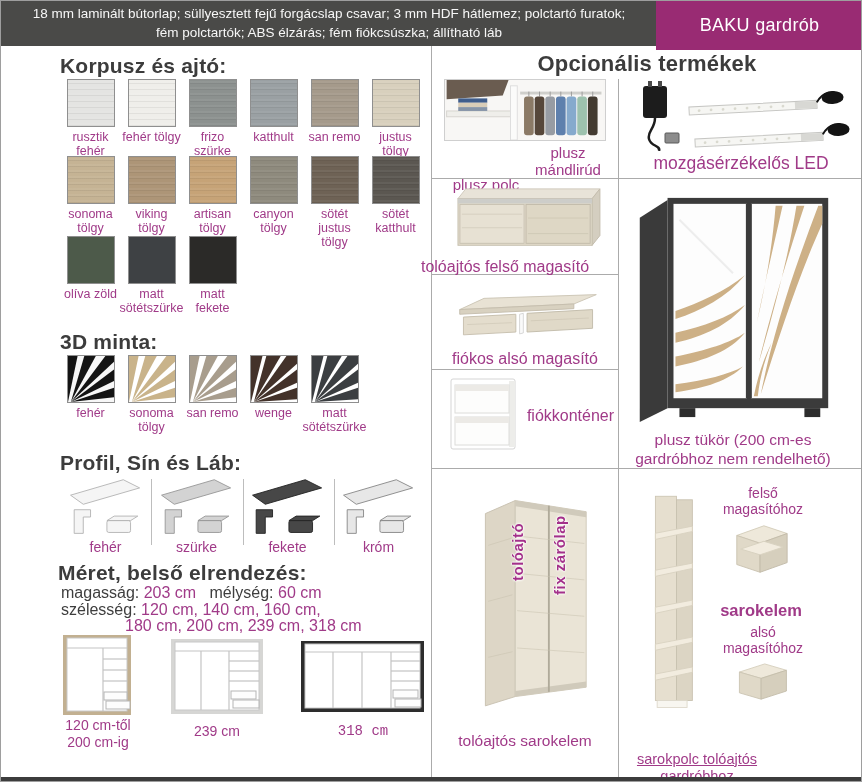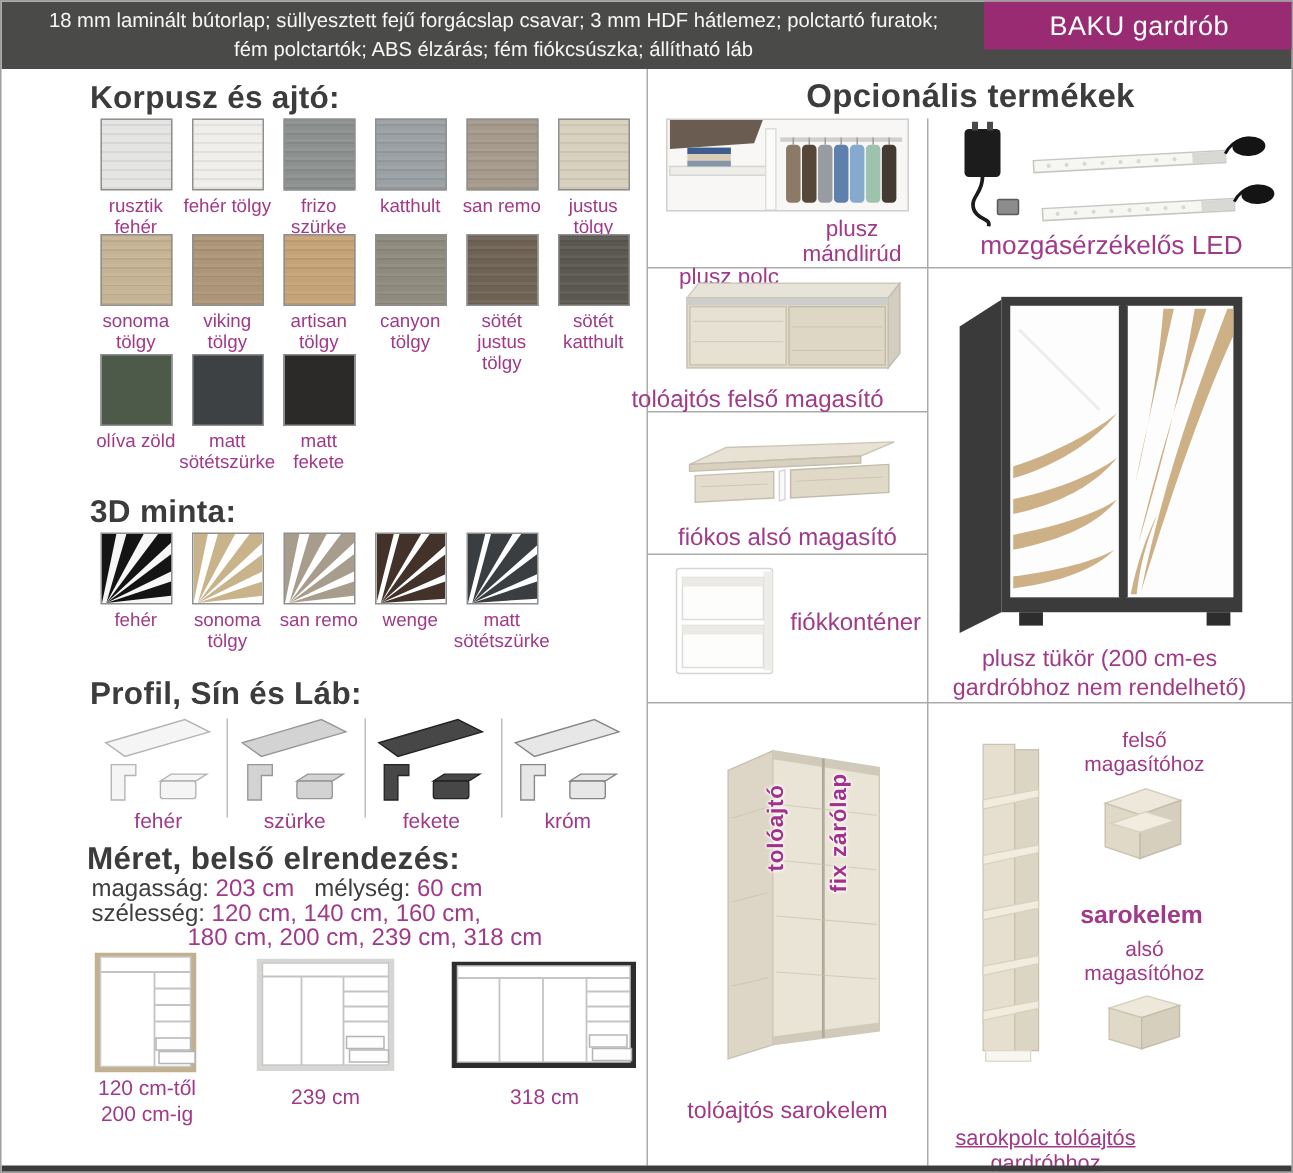--- a/index.html
+++ b/index.html
@@ -3,21 +3,21 @@
 <meta charset="utf-8">
 <style>
   :root{ --accent:#a03a88; --head:#3c3c3c; --line:#ababab; }
   *{margin:0;padding:0;box-sizing:border-box;}
   body{font-family:"Liberation Sans","DejaVu Sans",sans-serif;background:#fff;}
   .page{position:relative;width:862px;height:782px;background:#fff;border:1px solid #9e9e9e;overflow:hidden;}
   .abs{position:absolute;}
   
   .topbar{left:0;top:0;width:862px;height:45px;}
   .topbar-text{left:28px;top:4px;width:600px;font-size:13.5px;line-height:18.5px;color:#f7f7f7;text-align:center;}
-  .brand{left:655px;top:0;width:207px;height:32px;display:flex;align-items:center;justify-content:center;color:#fff;font-size:18px;letter-spacing:.3px;}
+  .brand{left:655px;top:0;width:207px;height:49px;display:flex;align-items:center;justify-content:center;color:#fff;font-size:18px;letter-spacing:.3px;}
   .bottombar{left:0;top:776px;width:862px;height:6px;}
   
   .h1{font-size:21px;font-weight:600;color:var(--head);letter-spacing:.2px;}
   
   .swrow{display:flex;}
   .swcell{width:61px;display:flex;flex-direction:column;align-items:center;}
   .swatch{width:48px;height:48px;border:1px solid #8f8f8f;position:relative;overflow:hidden;flex:none;}
   .grain::after{content:"";position:absolute;inset:0;
      background:repeating-linear-gradient(0deg, rgba(0,0,0,.06) 0 1px, rgba(255,255,255,.05) 1px 3px, rgba(0,0,0,0) 3px 6px);}
   .swlabel{margin-top:3px;font-size:12.5px;line-height:1.12;color:var(--accent);text-align:center;}
@@ -315,21 +315,21 @@
         <line x1="90" y1="30" x2="119" y2="30"></line>
         <line x1="90" y1="40" x2="119" y2="40"></line>
       </g>
     <g fill="#fdfdfd" stroke="#b5b5b5">
         <rect x="92" y="49" width="25" height="8"></rect>
         <rect x="94" y="58" width="26" height="8"></rect>
       </g>
   </svg>
   <div class="abs caption" style="left:51px;top:716px;width:92px;font-size:14px;line-height:1.2;">120 cm-től 200 cm-ig</div>
   <div class="abs caption" style="left:172px;top:722px;width:88px;font-size:14px;">239 cm</div>
-  <div class="abs caption" style="left:318px;top:722px;width:88px;font-size:14px;">318 cm</div>
+  <div class="abs caption" style="left:318px;top:722px;width:88px;font-size:14px;font-family:Liberation Mono, monospace;">318 cm</div>
 
   <div class="abs vline" style="left:430px;top:45px;height:731px;"></div>
   <div class="abs vline" style="left:617px;top:78px;height:698px;"></div>
   <div class="abs hline" style="left:431px;top:177px;width:430px;"></div>
   <div class="abs hline" style="left:431px;top:273px;width:186px;"></div>
   <div class="abs hline" style="left:431px;top:368px;width:186px;"></div>
   <div class="abs hline" style="left:431px;top:467px;width:430px;"></div>
 
   <div class="abs h1" style="left:431px;top:50px;width:430px;text-align:center;font-size:22px;">Opcionális termékek</div>
 

